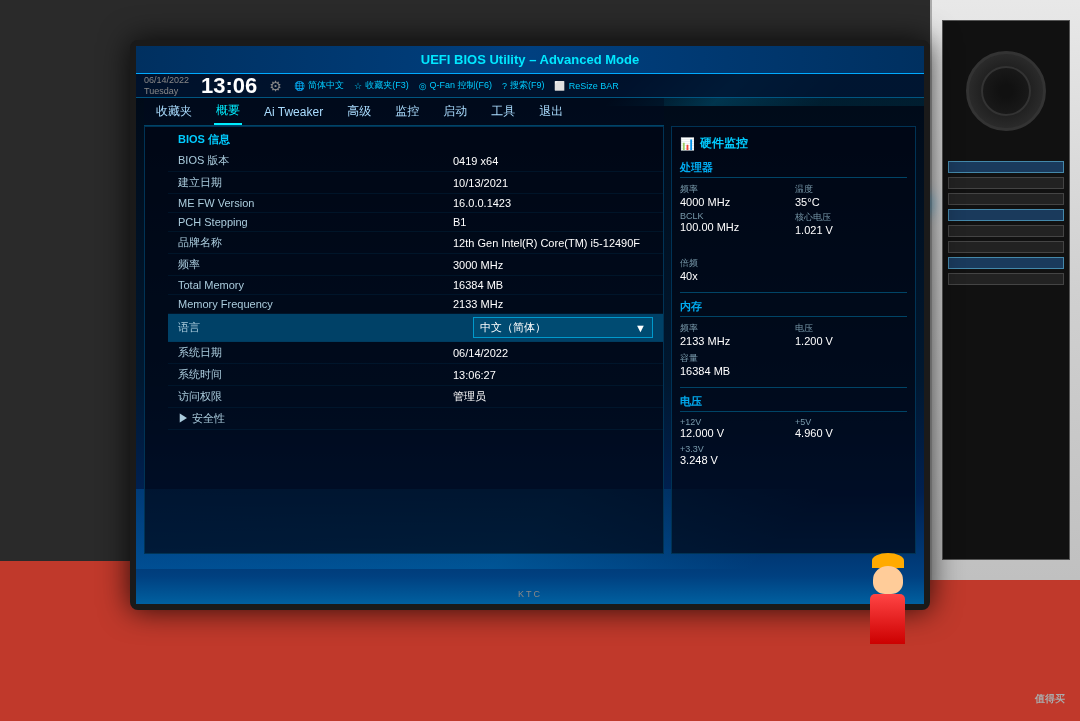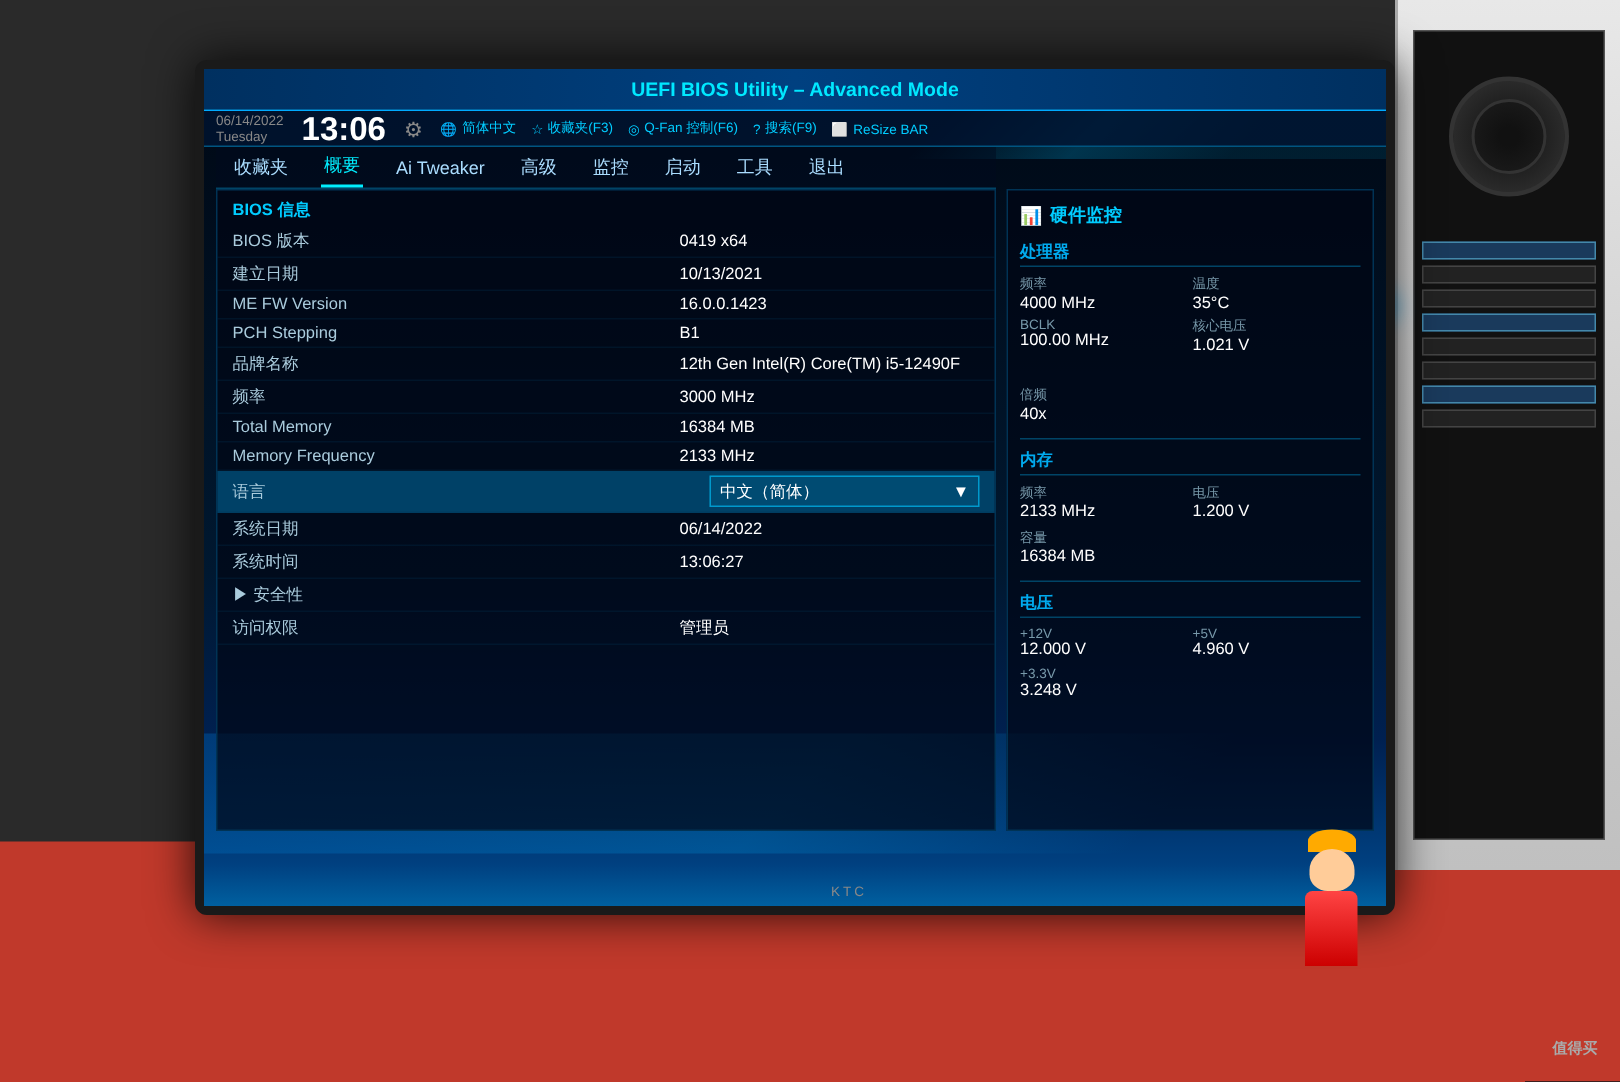--- a/index.html
+++ b/index.html
@@ -210,20 +210,21 @@
 
     
     .bios-main {
       position: absolute;
       top: 80px;
       left: 8px;
       right: 260px;
       bottom: 50px;
       background: rgba(0,5,20,0.7);
       border: 1px solid #003355;
+      padding-left: 23px;
     }
 
     
     .bios-section-title {
       color: #00ccff;
       font-size: 11px;
       font-weight: bold;
       padding: 5px 10px 3px;
     }
     .bios-row {
@@ -347,21 +348,20 @@
       border-radius: 2px;
     }
     .monitor-brand {
       position: absolute;
       bottom: 5px;
       left: 50%;
       transform: translateX(-50%);
       color: #888;
       font-size: 9px;
       letter-spacing: 2px;
-      margin-left: 36px;
     }
 
     
     .figurine {
       position: absolute;
       bottom: 90px;
       right: 165px;
       width: 55px;
       height: 80px;
     }
@@ -530,26 +530,26 @@
 
       <div class="bios-row">
         <span class="bios-row-label">系统日期</span>
         <span class="bios-row-value">06/14/2022</span>
       </div>
       <div class="bios-row">
         <span class="bios-row-label">系统时间</span>
         <span class="bios-row-value">13:06:27</span>
       </div>
       <div class="bios-row">
+        <span class="bios-row-label">访问权限</span>
+        <span class="bios-row-value">管理员</span>
+      </div>
+      <div class="bios-row">
         <span class="bios-row-label">▶ 安全性</span>
         <span class="bios-row-value"></span>
-      </div>
-      <div class="bios-row">
-        <span class="bios-row-label">访问权限</span>
-        <span class="bios-row-value">管理员</span>
       </div>
     </div>
 
     <div class="bios-right">
       <div class="hw-title">
         <span>📊</span>
         <span>硬件监控</span>
       </div>
 
       <div class="hw-section">

